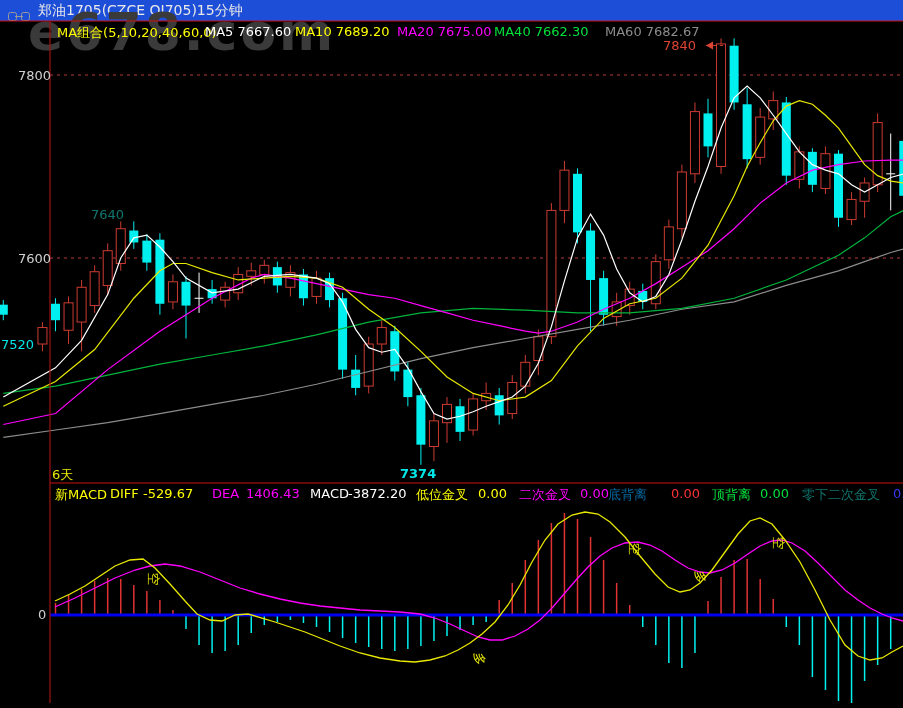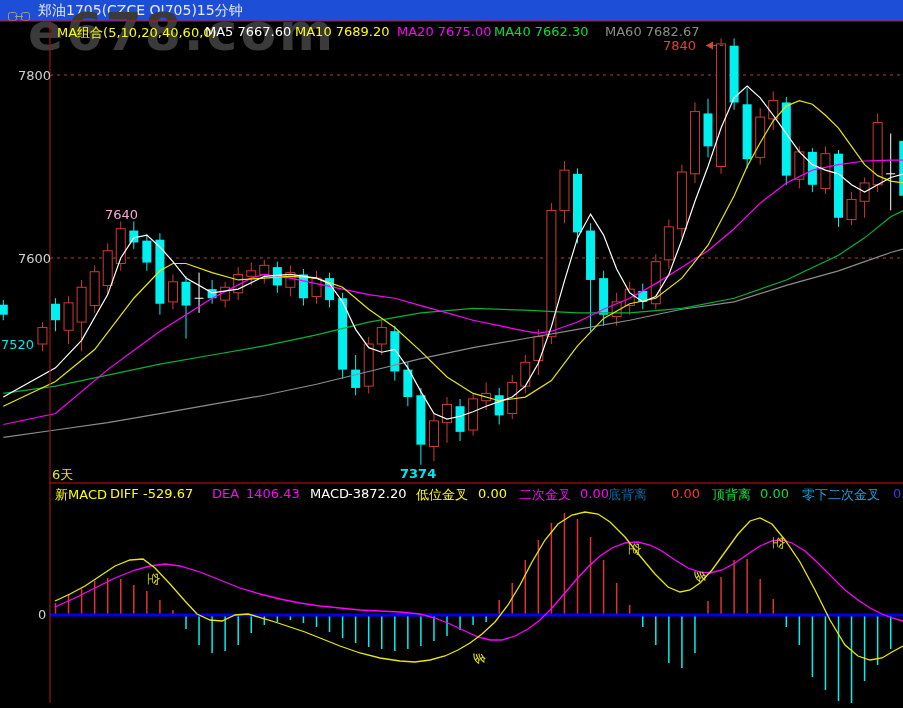--- a/index.html
+++ b/index.html
@@ -270,27 +270,27 @@
   <span class="row-item macd-item" style="left: 310px; color: rgb(255, 255, 255);">MACD</span>
   <span class="row-item macd-item" style="left: 348px; color: rgb(255, 255, 255);">-3872.20</span>
   <span class="row-item macd-item" style="left: 416px; color: rgb(255, 255, 0);">低位金叉</span>
   <span class="row-item macd-item" style="left: 478px; color: rgb(255, 255, 0);">0.00</span>
   <span class="row-item macd-item" style="left: 519px; color: rgb(255, 0, 255);">二次金叉</span>
   <span class="row-item macd-item" style="left: 580px; color: rgb(255, 0, 255);">0.00</span>
   <span class="row-item macd-item" style="left: 608px; color: #0369a1;">底背离</span>
   <span class="row-item macd-item" style="left: 671px; color: rgb(255, 51, 51);">0.00</span>
   <span class="row-item macd-item" style="left: 712px; color: rgb(0, 225, 60);">顶背离</span>
   <span class="row-item macd-item" style="left: 760px; color: rgb(0, 225, 60);">0.00</span>
-  <span class="row-item macd-item" style="left: 802px; color: #0ea5e9;">零下二次金叉</span>
+  <span class="row-item macd-item" style="left: 802px; color: #0f766e;">零下二次金叉</span>
   <span class="row-item macd-item" style="left: 893px; color: rgb(58, 58, 240);">0.00</span>
 
   <span class="anno" style="left: 18px; top: 68px; color: rgb(208, 208, 208);">7800</span>
   <span class="anno" style="left: 18px; top: 251px; color: rgb(208, 208, 208);">7600</span>
   <span class="anno" style="left: 1px; top: 337px; color: rgb(0, 232, 232);">7520</span>
-  <span class="anno" style="left: 91px; top: 207px; color: #f9a8d4; margin-left: 14px;">7640</span>
+  <span class="anno" style="left: 91px; top: 207px; color: #0f766e;">7640</span>
   <span class="anno" style="left: 663px; top: 38px; color: rgb(221, 68, 51);">7840</span>
   <span class="anno" style="left: 400px; top: 466px; color: rgb(0, 232, 232); font-weight: bold;">7374</span>
   <span class="anno" style="left: 52px; top: 466px; color: rgb(232, 232, 0);">6天</span>
   <span class="anno" style="left: 38px; top: 607px; color: rgb(208, 208, 208);">0</span>
 
   <span class="sig" style="left: 146px; top: 570px;">空</span>
   <span class="sig" style="left: 472px; top: 650px;">多</span>
   <span class="sig" style="left: 627px; top: 540px;">空</span>
   <span class="sig" style="left: 693px; top: 568px;">多</span>
   <span class="sig" style="left: 771px; top: 534px;">空</span>

